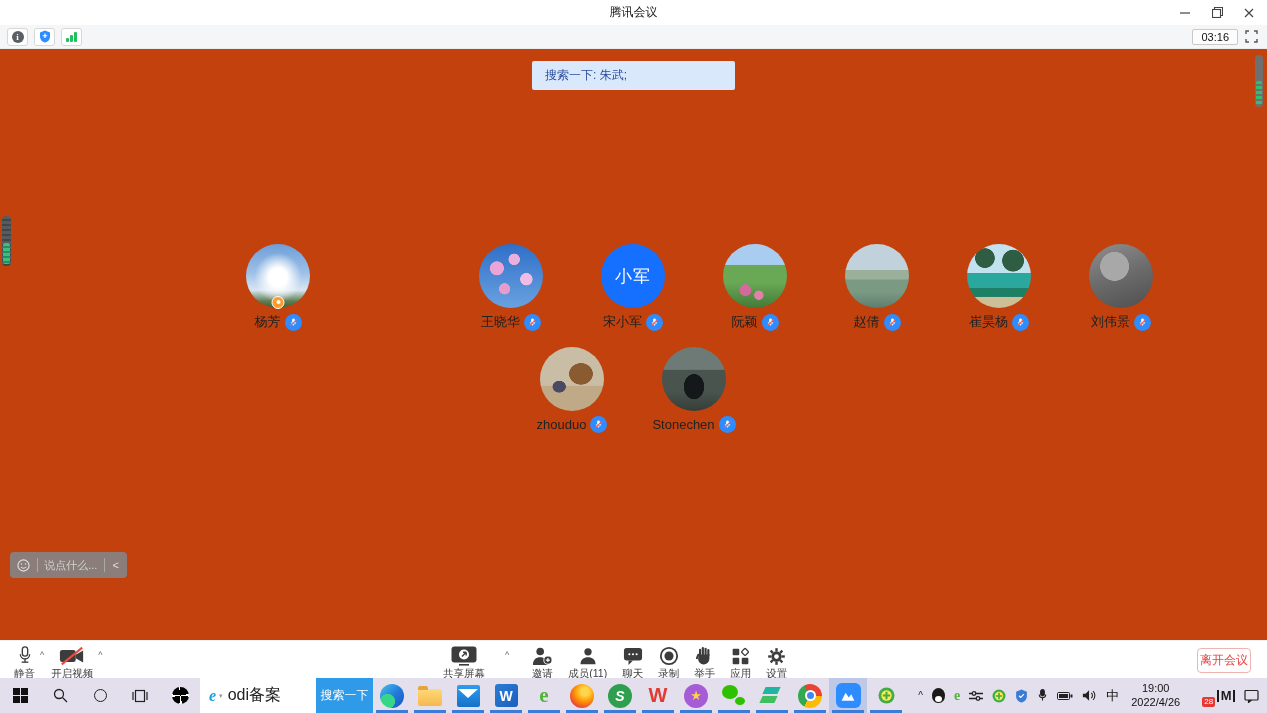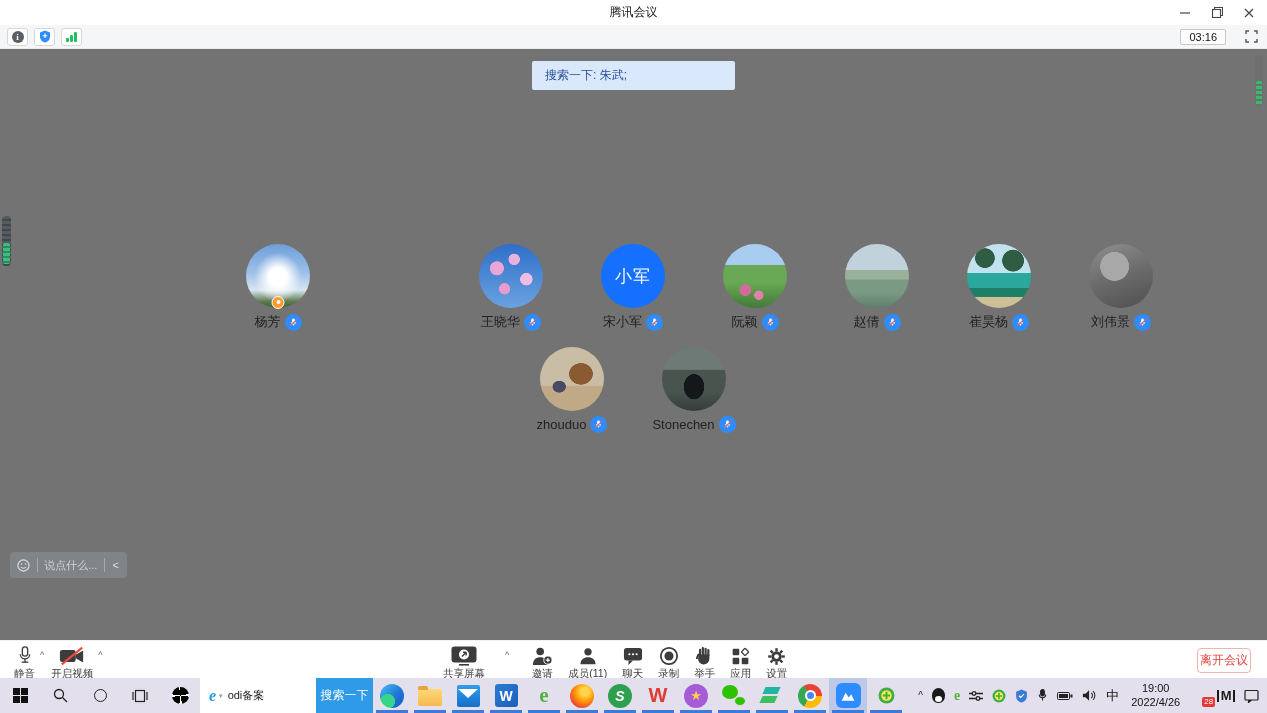--- a/index.html
+++ b/index.html
@@ -1,33 +1,33 @@
 <!DOCTYPE html>
 <html><head>
 <meta charset="utf-8">
 <style>
   * { margin:0; padding:0; box-sizing:border-box; }
   html,body { width:1267px; height:713px; overflow:hidden; }
   body { font-family:"Liberation Sans", sans-serif; background:#fff; position:relative; }
 
-  .app { position:absolute; inset:0; background:#737373; }
+  .app { position:absolute; inset:0; background:#c2410c; }
 
   
   .titlebar { position:absolute; top:0; left:0; right:0; height:25px; background:#fff; }
   .title { position:absolute; left:0; right:0; top:0; height:25px; line-height:25px; text-align:center; font-size:12px; color:#1a1a1a; }
   .win-controls { position:absolute; right:2px; top:0; height:25px; display:flex; }
   .win-btn { width:32px; height:25px; display:flex; align-items:center; justify-content:center; }
 
   
   .topbar { position:absolute; top:25px; left:0; right:0; height:24px; background:#f5f6f7; border-bottom:1px solid #ebebeb; display:flex; align-items:center; padding:0 7px; }
   .tb-btn { width:21px; height:18px; border:1px solid #d7d7d7; border-radius:3px; background:#fff; display:flex; align-items:center; justify-content:center; margin-right:6px; }
   .info-circle { width:12px; height:12px; border-radius:50%; background:#5a5f66; color:#fff; font-size:9px; font-weight:bold; display:flex; align-items:center; justify-content:center; font-family:"Liberation Serif", serif; }
   .sigbars { display:flex; align-items:flex-end; gap:1px; }
   .sigbars i { display:block; width:3px; background:#21c05f; border-radius:1px; }
-  .tb-right { margin-left:auto; display:flex; align-items:center; gap:16px; }
+  .tb-right { margin-left:auto; display:flex; align-items:center; gap:4px; }
   .timer { border:1px solid #c9c9c9; border-radius:2px; background:#fcfcfc; font-size:11px; color:#111; padding:1px 8px; }
   .fs-btn { display:flex; align-items:center; justify-content:center; width:18px; height:18px; }
 
   
   .speak-banner { position:absolute; left:532px; top:61px; width:203px; height:29px; background:#d9e9fb; border-radius:2px; color:#2b4d9e; font-size:12px; line-height:29px; padding-left:13px; }
 
   
   .left-meter { position:absolute; left:2px; top:216px; width:9px; height:50px; border-radius:4px; background:repeating-linear-gradient(180deg,#565b60 0 3px,#41464b 3px 5px); overflow:hidden; }
   .left-meter::after { content:""; position:absolute; left:1px; right:1px; bottom:2px; height:21px; border-radius:2px; background:repeating-linear-gradient(180deg,#3dbd82 0 3px,#2a8f5f 3px 5px); }
   .right-scroll { position:absolute; right:4px; top:55px; width:8px; height:52px; border-radius:4px; background:#6f6f6f; overflow:hidden; }
@@ -98,21 +98,21 @@
 
   
   .taskbar { position:absolute; left:0; top:678px; width:1267px; height:35px; background:#e4dfec; display:flex; align-items:center; }
   .sysico { width:40px; height:35px; display:flex; align-items:center; justify-content:center; }
   .cortana-ring { width:13px; height:13px; border:1.5px solid #222; border-radius:50%; }
   .pinwheel { width:17px; height:17px; border-radius:50%;
       background:conic-gradient(#000 0 80deg,#fff 80deg 98deg,#000 98deg 170deg,#fff 170deg 188deg,#000 188deg 260deg,#fff 260deg 278deg,#000 278deg 350deg,#fff 350deg 360deg); }
   .tb-search { width:173px; height:35px; background:#fff; display:flex; align-items:center; }
   .tb-search .eglyph { color:#1d9fe0; font-weight:bold; font-style:italic; font-size:16px; margin:0 3px 0 9px; font-family:"Liberation Serif", serif; }
   .caret { font-size:7px; color:#999; }
-  .query { font-size:11px; color:#222; margin-left:5px; }
+  .query { font-size:16px; color:#222; margin-left:5px; }
   .search-btn { margin-left:auto; width:57px; height:35px; background:#2f9ae8; color:#fff; font-size:12px; display:flex; align-items:center; justify-content:center; }
   .appcell { width:38px; height:35px; position:relative; display:flex; align-items:center; justify-content:center; }
   .appcell .ul { position:absolute; bottom:0; left:3px; right:3px; height:3px; background:#3d7bd9; }
   .appcell.active { background:#bdc9e6; }
   .edge-ico { width:24px; height:24px; border-radius:50%; background:radial-gradient(circle at 32% 72%, #35d687 0 30%, transparent 32%), linear-gradient(135deg,#45c0f0 0%,#2178d8 55%,#1a56c4 100%); }
   .folder-ico { width:24px; height:17px; background:linear-gradient(180deg,#ffd977,#f6b84e); border-radius:2px; position:relative; margin-top:4px; }
   .folder-ico::before { content:""; position:absolute; top:-3px; left:0; width:10px; height:4px; background:#e8a33d; border-radius:2px 2px 0 0; }
   .mail-ico { width:23px; height:22px; background:linear-gradient(180deg,#2e9df0,#1670c8); border-radius:2px; position:relative; overflow:hidden; }
   .mail-ico::before { content:""; position:absolute; top:4px; left:1px; border-left:10.5px solid transparent; border-right:10.5px solid transparent; border-top:9px solid #fff; }
   .word-ico { width:23px; height:23px; border-radius:3px; background:linear-gradient(135deg,#2b7cd3,#1b5ebe); color:#fff; font-size:14px; font-weight:bold; display:flex; align-items:center; justify-content:center; }

